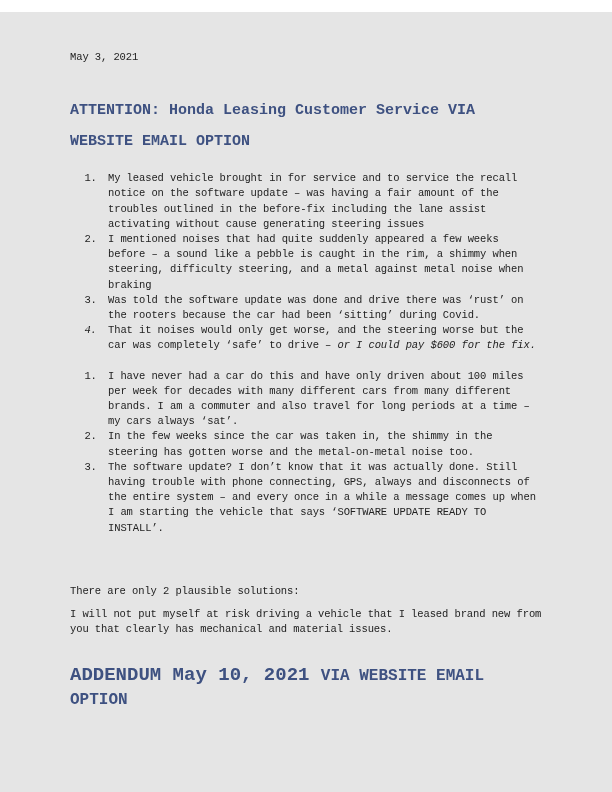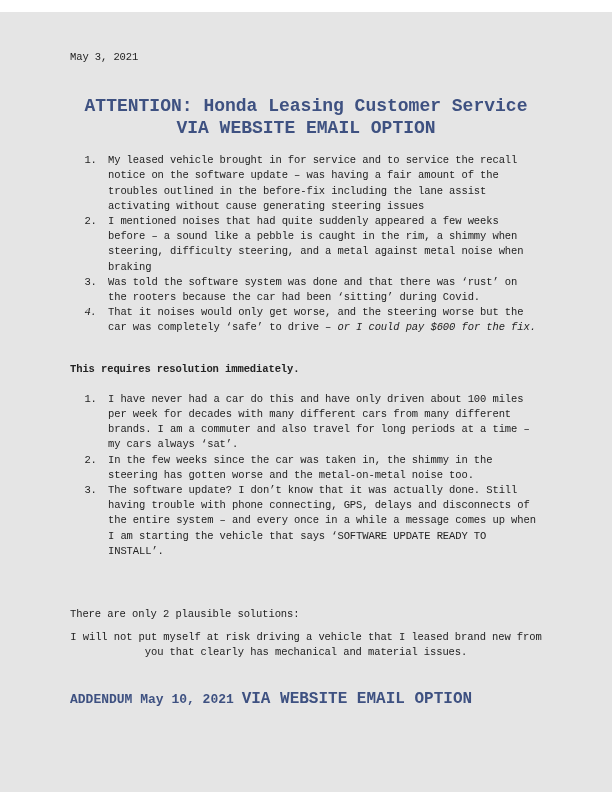--- a/index.html
+++ b/index.html
@@ -20,26 +20,25 @@
     letter-spacing: -0.1px;
     line-height: 15.2px;
     color: var(--body-color, #222222);
     overflow: hidden;
   }
   .date {
     margin: 0;
   }
   h1.doc-heading {
     margin: 30px 0 14px 0;
-    font-size: 18px;
-    line-height: 22px;
+    font-size: 15px;
+    line-height: 31px;
     font-weight: 600;
     letter-spacing: 0;
     color: var(--heading-color, #3e5181);
-    text-align: center;
   }
   ol.doc-list {
     margin: 0;
     padding: 0 0 0 33px;
   }
   ol.doc-list li {
     padding-left: 5px;
     margin: 0;
   }
   li.italic-num {
@@ -59,61 +58,59 @@
     margin: 48px 0 0 0;
   }
   ol.solutions {
     margin-top: 12px;
   }
   p.closing {
     margin: 15px 0 0 0;
   }
   p.closing.first {
     margin-top: 8px;
-    text-align: center;
   }
   h2.addendum-heading {
     margin: 26px 0 0 0;
     font-weight: 600;
     letter-spacing: 0;
     color: var(--heading-color, #3e5181);
     line-height: 24px;
   }
   h2.addendum-heading .main {
-    font-size: 13px;
+    font-size: 19px;
   }
   h2.addendum-heading .sub {
     font-size: 16px;
   }
   em.trailing-italic {
     font-style: italic;
   }
 </style>
 </head>
 <body>
 
 <div class="page">
 
   <p class="date">May 3, 2021</p>
 
   <h1 class="doc-heading">ATTENTION: Honda Leasing Customer Service VIA WEBSITE EMAIL OPTION</h1>
 
   <ol class="doc-list issues">
     <li>My leased vehicle brought in for service and to service the recall notice on the software update – was having a fair amount of the troubles outlined in the before-fix including the lane assist activating without cause generating steering issues</li>
     <li>I mentioned noises that had quite suddenly appeared a few weeks before – a sound like a pebble is caught in the rim, a shimmy when steering, difficulty steering, and a metal against metal noise when braking</li>
-    <li>Was told the software system was done and that there was ‘rust’ on the rooters because the car had been ‘sitting’ during Covid.</li>
+    <li>Was told the software update was done and drive there was ‘rust’ on the rooters because the car had been ‘sitting’ during Covid.</li>
     <li class="italic-num"><span class="upright">That it noises would only get worse, and the steering worse but the car was completely ‘safe’ to drive – </span><em class="trailing-italic">or I could pay $600 for the fix.</em></li>
   </ol>
 
-  <p class="demand">This requires resolution immediately.</p>
 
   <ol class="doc-list followups">
     <li>I have never had a car do this and have only driven about 100 miles per week for decades with many different cars from many different brands. I am a commuter and also travel for long periods at a time – my cars always ‘sat’.</li>
     <li>In the few weeks since the car was taken in, the shimmy in the steering has gotten worse and the metal-on-metal noise too.</li>
-    <li>The software update? I don’t know that it was actually done. Still having trouble with phone connecting, GPS, delays and disconnects of the entire system – and every once in a while a message comes up when I am starting the vehicle that says ‘SOFTWARE UPDATE READY TO INSTALL’.</li>
+    <li>The software update? I don’t know that it was actually done. Still having trouble with phone connecting, GPS, always and disconnects of the entire system – and every once in a while a message comes up when I am starting the vehicle that says ‘SOFTWARE UPDATE READY TO INSTALL’.</li>
   </ol>
 
   <p class="solutions-intro">There are only 2 plausible solutions:</p>
 
 
   <p class="closing first">I will not put myself at risk driving a vehicle that I leased brand new from you that clearly has mechanical and material issues.</p>
 
 
   <h2 class="addendum-heading"><span class="main">ADDENDUM May 10, 2021 </span><span class="sub">VIA WEBSITE EMAIL OPTION</span></h2>
 

